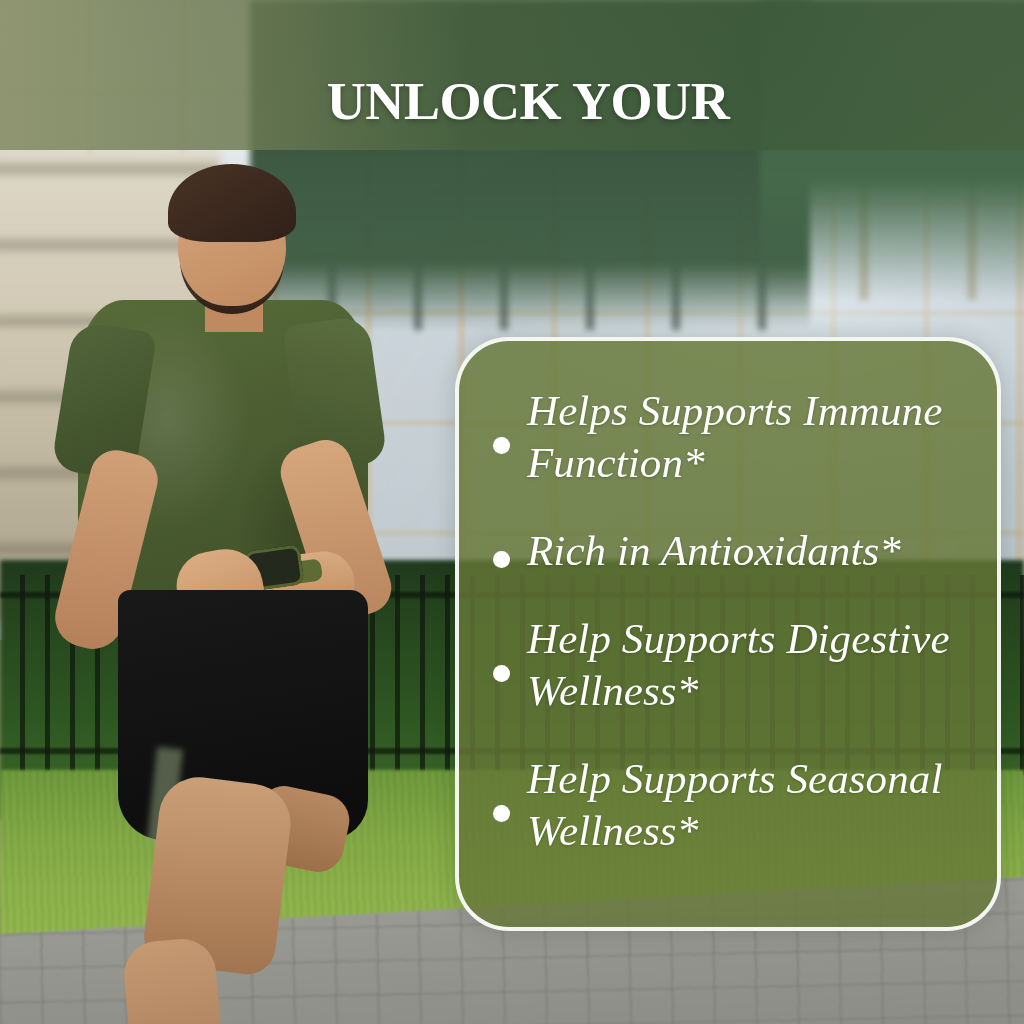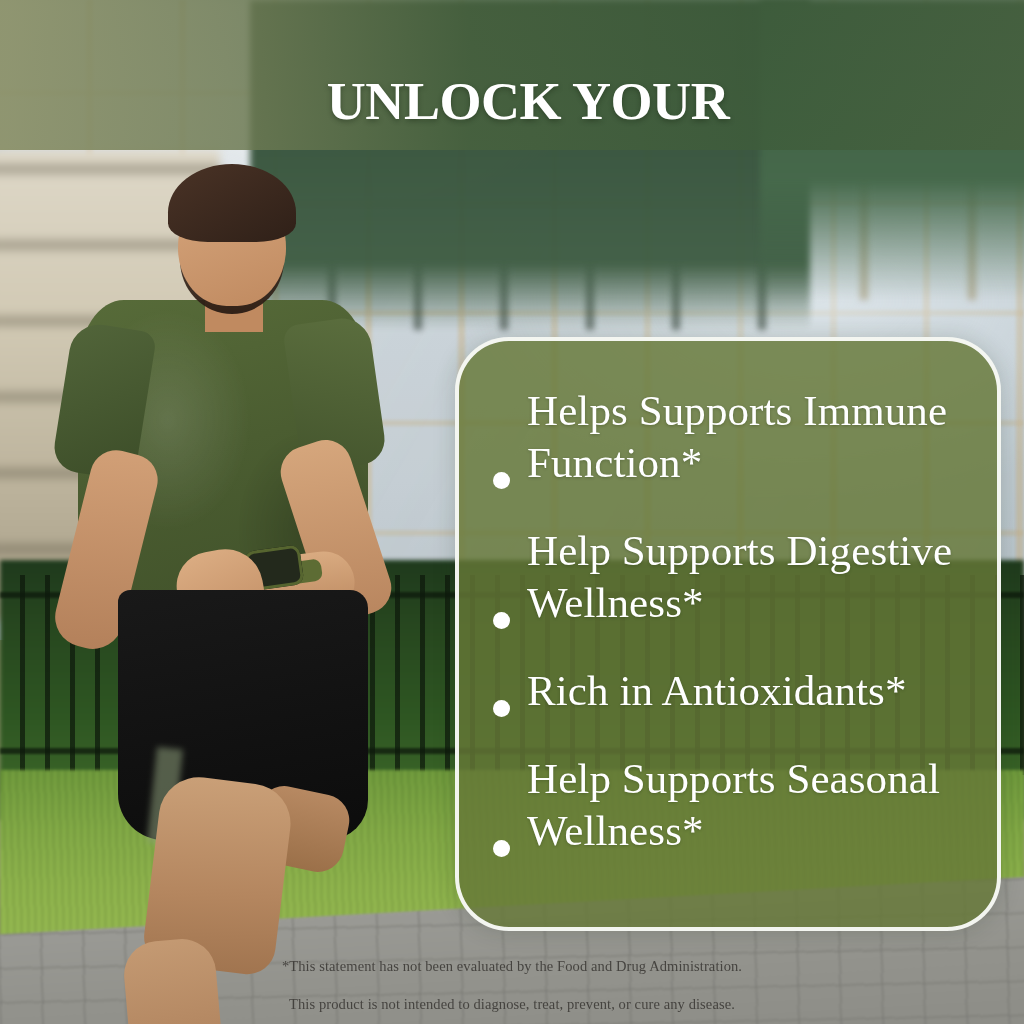--- a/index.html
+++ b/index.html
@@ -277,22 +277,23 @@
     border-radius:54px;
     box-shadow:0 0 22px rgba(30,45,20,.18);
     padding:44px 26px 30px 34px;
   }
 
   .blist{ list-style:none; }
 
   .bitem{
     position:relative;
     display:flex;
-    align-items:flex-end;
+    align-items:center;
     margin-bottom:36px;
+    font-style:italic;
   }
   .bitem:last-child{ margin-bottom:17px; }
 
   .bullet{
     flex:0 0 auto;
     width:17px; height:17px;
     background:#ffffff;
     border-radius:50%;
     margin-top:17px;
     margin-right:17px;
@@ -368,31 +369,27 @@
   </div>
 
   <div class="panel">
     <ul class="blist">
       <li class="bitem">
         <span class="bullet"></span>
         <span class="btext">Helps Supports Immune Function*</span>
       </li>
       <li class="bitem">
         <span class="bullet"></span>
-        <span class="btext">Help Supports Digestive Wellness*</span>
+        <span class="btext">Rich in Antioxidants*</span>
       </li>
       <li class="bitem">
         <span class="bullet"></span>
-        <span class="btext">Rich in Antioxidants*</span>
+        <span class="btext">Help Supports Digestive Wellness*</span>
       </li>
       <li class="bitem">
         <span class="bullet"></span>
         <span class="btext">Help Supports Seasonal Wellness*</span>
       </li>
     </ul>
   </div>
 
-  <div class="disclaimer">
-    <span>*This statement has not been evaluated by the Food and Drug Administration.</span><br>
-    <span>This product is not intended to diagnose, treat, prevent, or cure any disease.</span>
-  </div>
 
 </div>
 
 </body></html>

